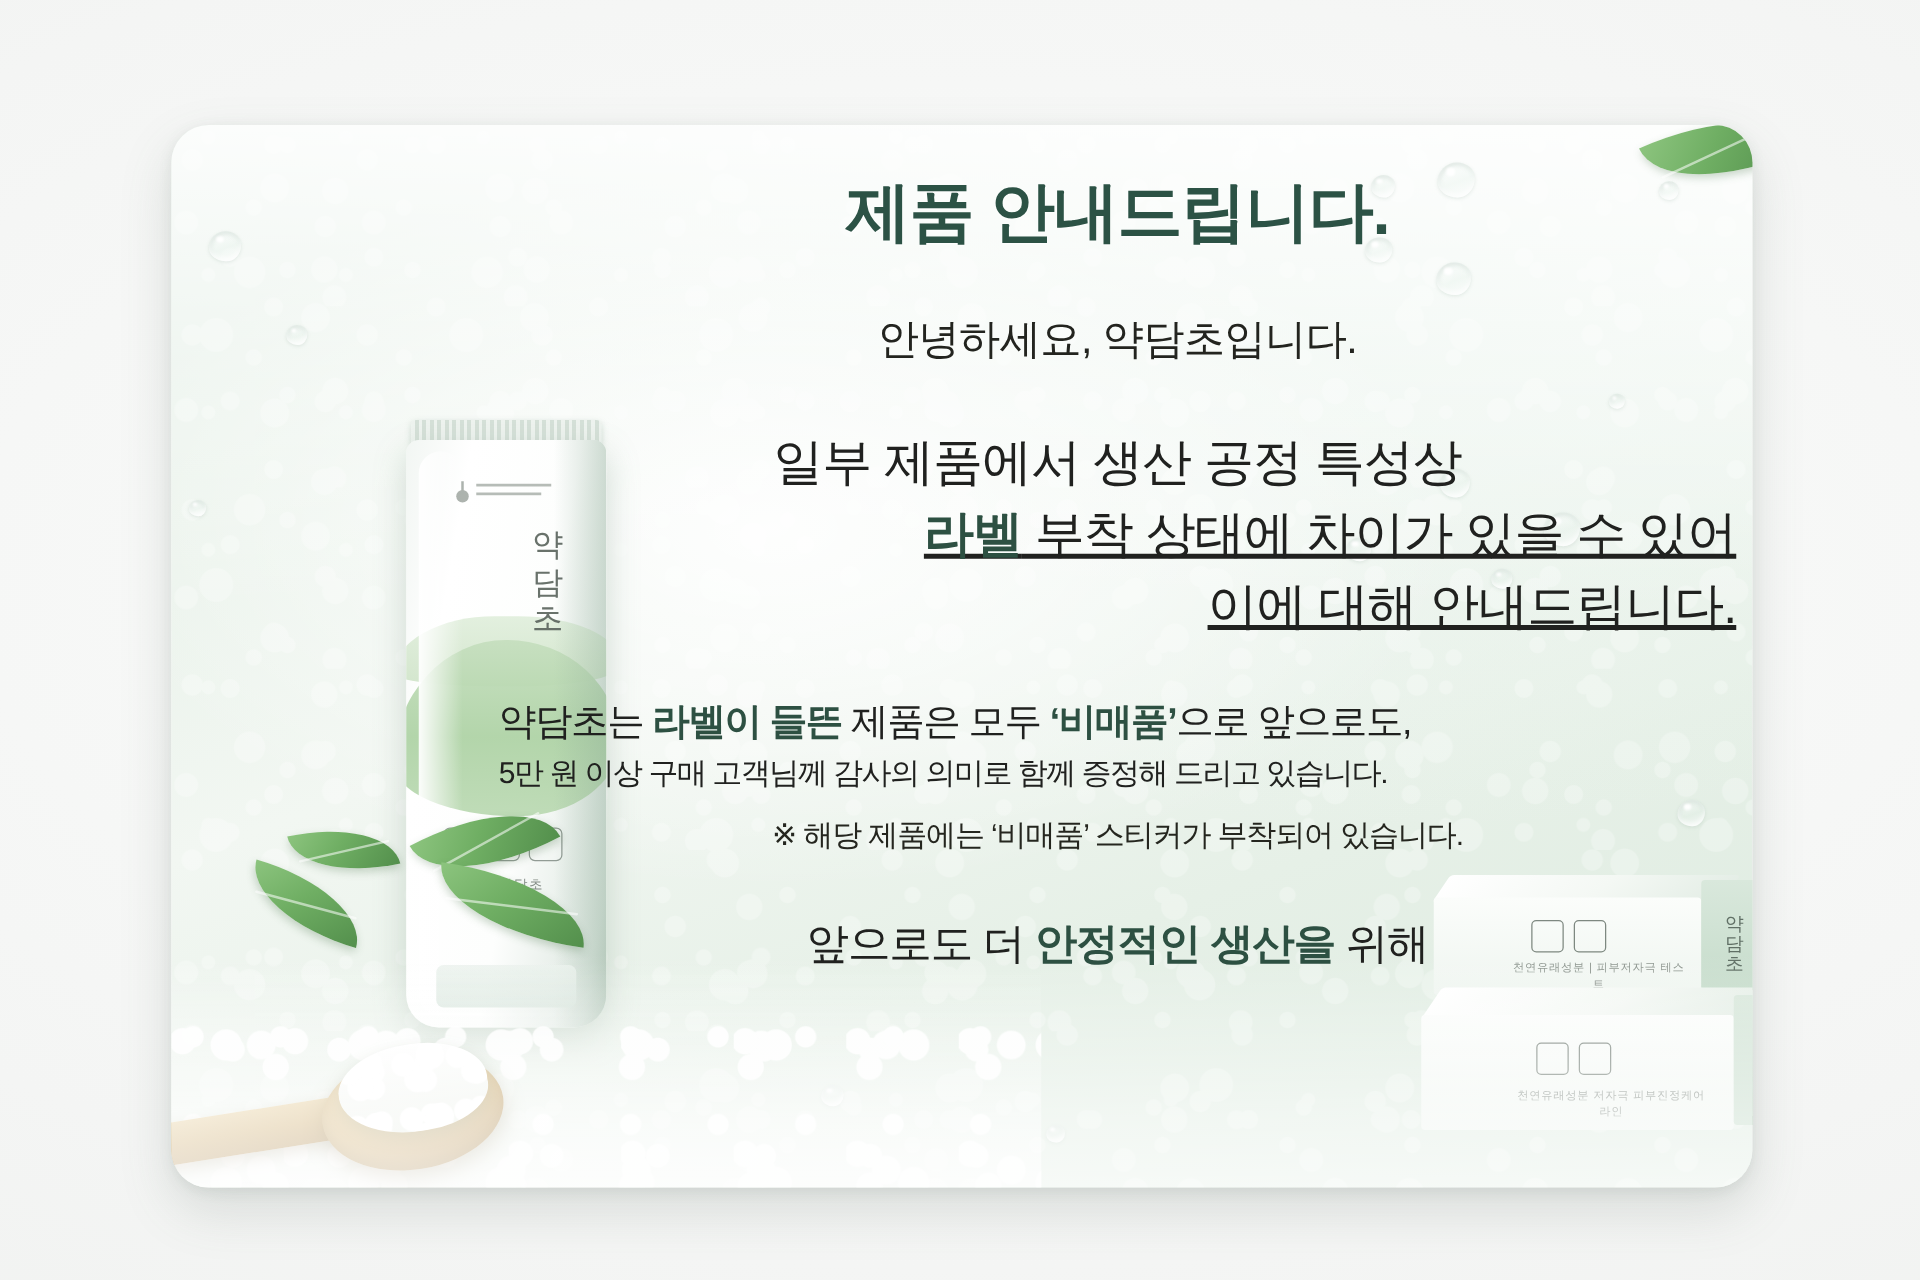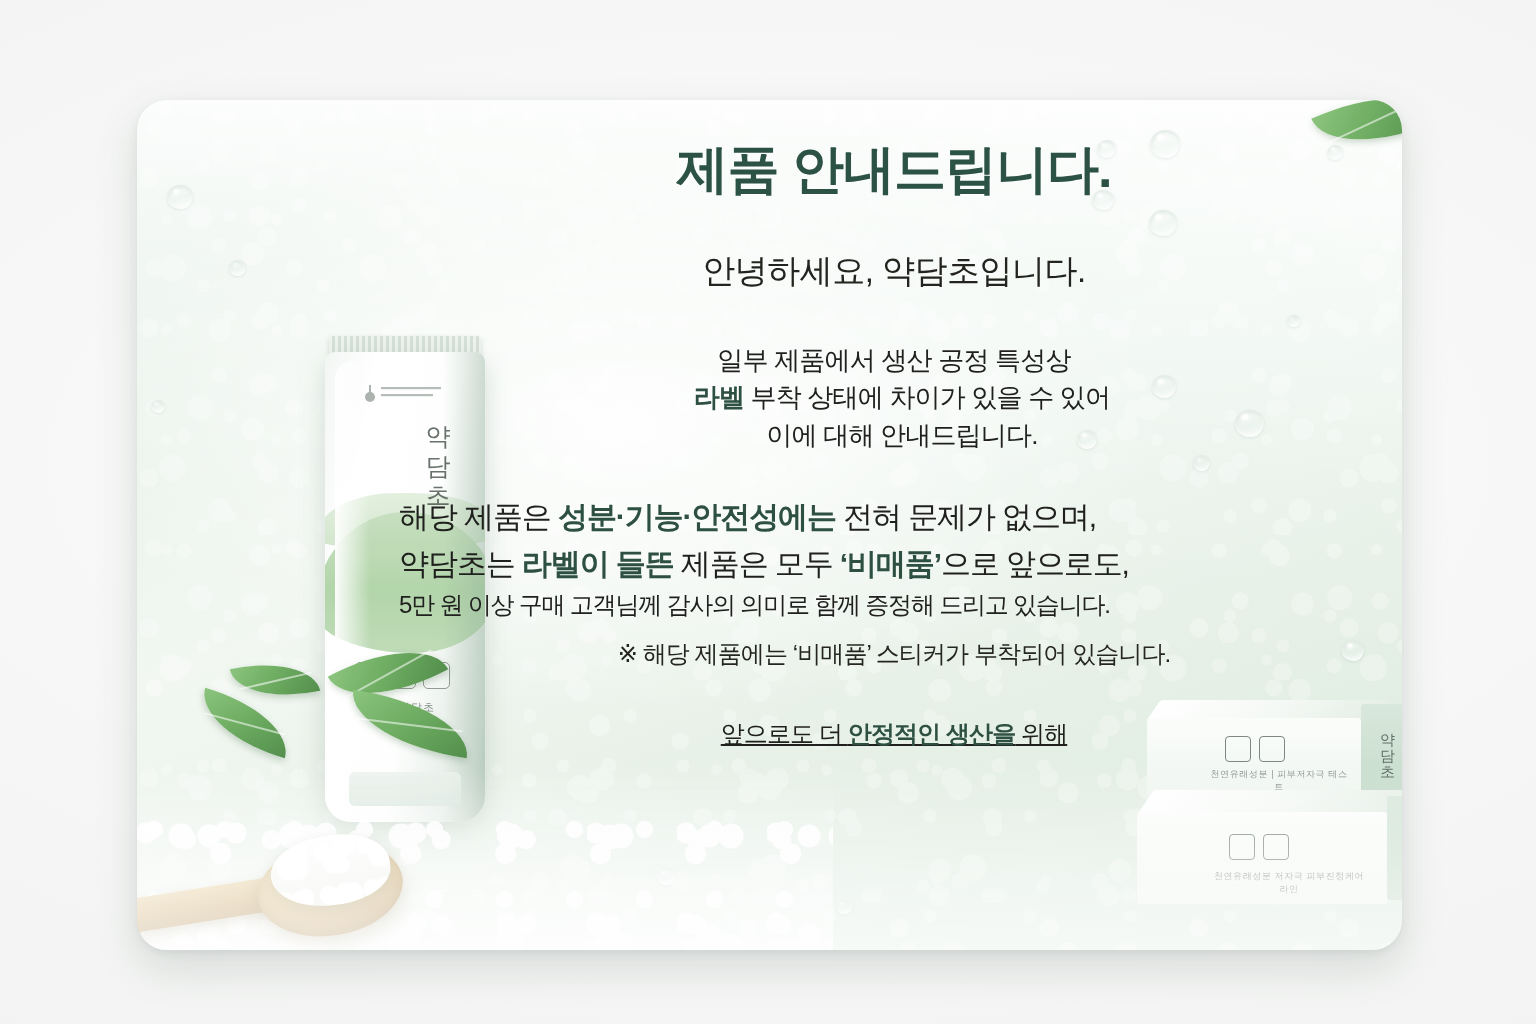--- a/index.html
+++ b/index.html
@@ -64,28 +64,28 @@
     background:linear-gradient(135deg,#8cc47e 0%,#6fae63 45%,#538f4c 100%);
     box-shadow:0 3px 7px rgba(70,110,70,.28);}
   .leaf .vein{position:absolute;left:6%;top:50%;width:88%;height:1.5px;
     background:rgba(255,255,255,.55);transform:rotate(-1deg);border-radius:2px;}
 
   
   .copy{position:absolute;left:262px;top:35px;width:990px;text-align:center;color:#20211f;}
   .title{font-size:52px;font-weight:bold;color:#2c5245;letter-spacing:-1px;
          text-shadow:0 1px 2px rgba(255,255,255,.85);margin:0 0 44px 0;}
   .sub{font-size:33px;color:#23241f;margin:0 0 48px 0;letter-spacing:-.5px;}
-  .p1{font-size:26px;line-height:1.44;letter-spacing:-.8px;margin:0 0 40px 0;}
-  .p1 .l2,.p1 .l3{display:block;text-align:center;padding-left:16px;}
+  .p1{font-size:40px;line-height:1.44;letter-spacing:-.8px;margin:0 0 40px 0;}
+  .p1 .l2,.p1 .l3{display:block;text-align:right;padding-left:16px;text-decoration:underline;}
   .p1 .l1{display:block;}
   .p2{font-size:30px;line-height:1.54;letter-spacing:-1.1px;margin:0 0 14px 0;text-align:left;}
   .p2 .ln{display:block;white-space:nowrap;}
   .p2 .l3{font-size:24px;letter-spacing:-1.2px;}
   .note{font-size:24px;letter-spacing:-.9px;text-align:center;margin:0 0 46px 0;color:#25261f;}
-  .p3{font-size:24px;line-height:1.5;letter-spacing:-.9px;margin:0;text-decoration:underline;}
+  .p3{font-size:34px;line-height:1.5;letter-spacing:-.9px;margin:0;}
   .p3 .ln{display:block;}
   .g{color:#2d5042;font-weight:bold;}
 
   
   .tube{position:absolute;left:188px;top:252px;width:160px;height:470px;}
   .tube-body{position:absolute;inset:0;border-radius:10px 10px 26px 26px;overflow:hidden;
     background:linear-gradient(100deg,#f2f6f3 0%,#ffffff 22%,#fdfefd 58%,#dde7e0 92%,#cbd8ce 100%);
     box-shadow:0 10px 26px rgba(110,140,120,.28);}
   .tube-wave{position:absolute;left:-6%;top:34%;width:112%;height:30%;
     background:linear-gradient(180deg,#c6dfbf 0%,#afd3a6 55%,#bcdab4 100%);
@@ -265,21 +265,20 @@
 
       <p class="sub">안녕하세요, 약담초입니다.</p>
 
       <p class="p1">
         <span class="l1">일부 제품에서 생산 공정 특성상</span>
         <span class="l2"><span class="g">라벨</span><span> 부착 상태에 차이가 있을 수 있어</span></span>
         <span class="l3">이에 대해 안내드립니다.</span>
       </p>
 
       <p class="p2">
-        <span class="ln"><span>해당 제품은 </span><span class="g">성분·기능·안전성에는</span><span>  전혀 문제가 없으며,</span></span>
         <span class="ln"><span>약담초는 </span><span class="g">라벨이 들뜬</span><span> 제품은 모두 </span><span class="g">‘비매품’</span><span>으로 앞으로도,</span></span>
         <span class="ln l3">5만 원 이상 구매 고객님께 감사의 의미로   함께 증정해 드리고 있습니다.</span>
       </p>
 
       <p class="note">※ 해당 제품에는 ‘비매품’ 스티커가 부착되어 있습니다.</p>
 
       <p class="p3">
         <span class="ln"><span>앞으로도 더 </span><span class="g">안정적인 생산을</span><span> 위해</span></span>
       </p>
 

